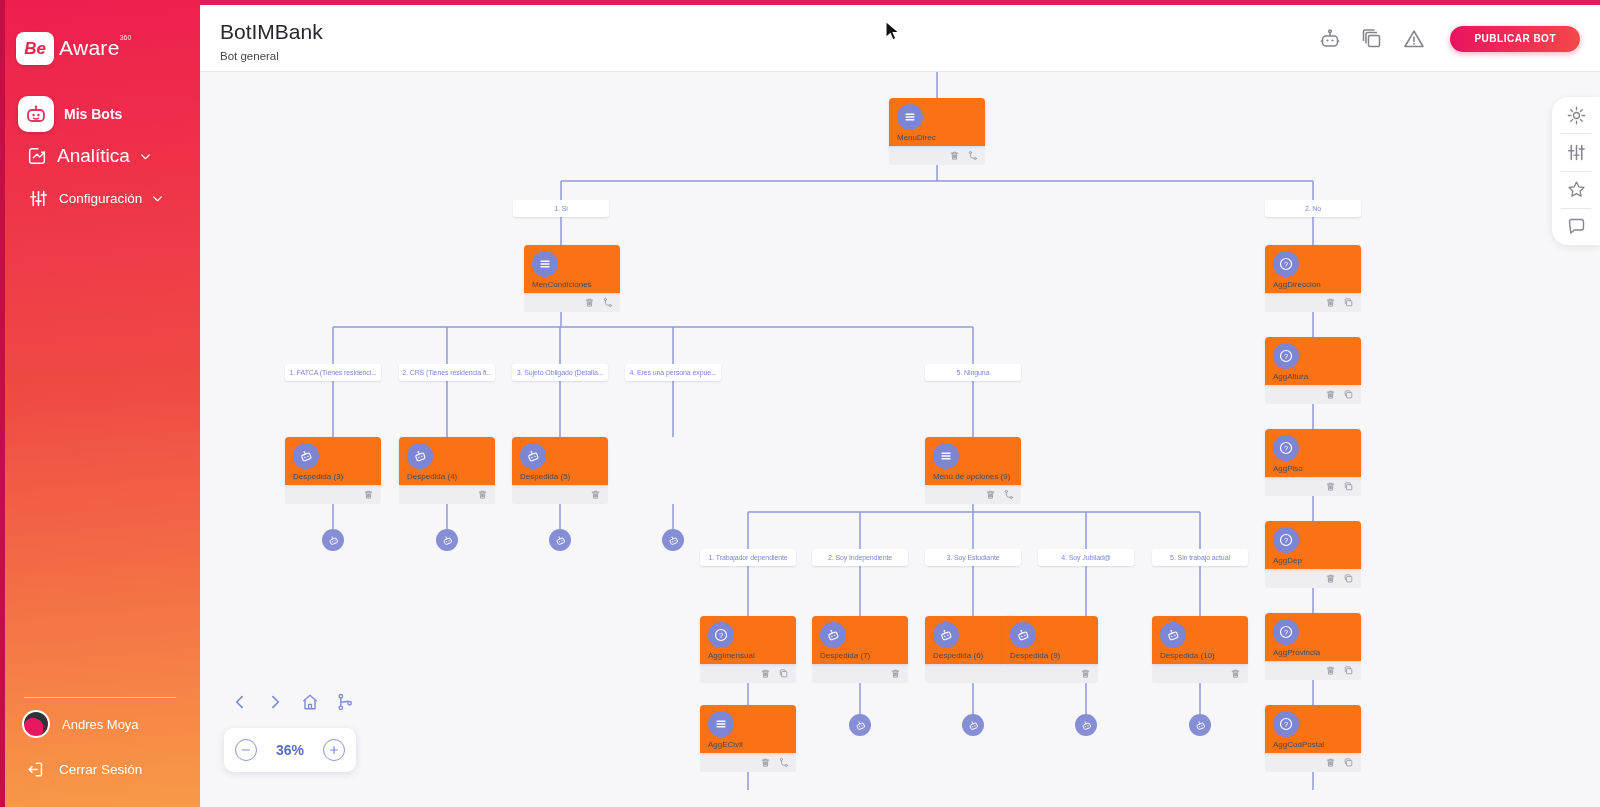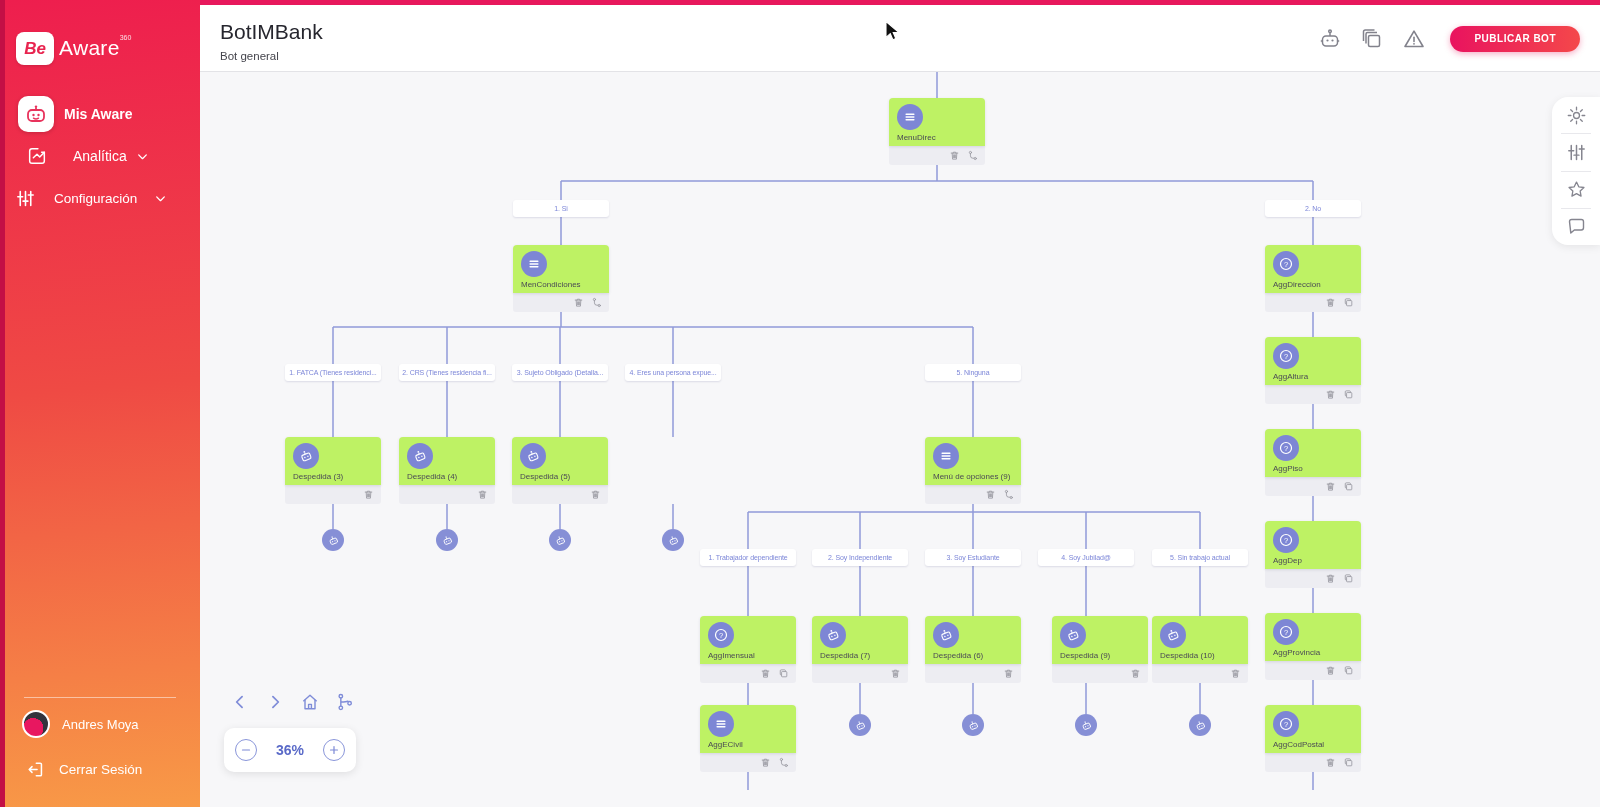--- a/index.html
+++ b/index.html
@@ -46,21 +46,21 @@
   
   .canvas { position:absolute; left:200px; top:72px; width:1400px; height:735px; overflow:hidden; background:#f7f7f9; }
   .edges { position:absolute; left:0; top:0; z-index:1; }
   .edges line { stroke:#909ad8; stroke-width:1.5; }
 
   .chip { position:absolute; z-index:2; width:96px; height:17px; background:#fff; border-radius:3px;
     box-shadow:0 1px 2px rgba(60,60,120,.14); font-size:7px; line-height:17px; color:#7c86d8;
     text-align:center; white-space:nowrap; overflow:hidden; letter-spacing:-.1px; cursor:pointer; }
 
   .node { position:absolute; z-index:2; width:96px; cursor:pointer; }
-  .node-card { width:96px; height:48px; background:#bef264; border-radius:4px 4px 0 0; box-shadow:0 1px 3px rgba(50,50,93,.12); position:relative; }
+  .node-card { width:96px; height:48px; background:#f97316; border-radius:4px 4px 0 0; box-shadow:0 1px 3px rgba(50,50,93,.12); position:relative; }
   .node-icon { position:absolute; left:8px; top:6px; width:26px; height:26px; border-radius:50%; background:#7d86d5;
     display:flex; align-items:center; justify-content:center; }
   .node-icon svg { width:16px; height:16px; }
   .node-label { position:absolute; left:8px; top:35px; font-size:8px; color:#4a4a55; white-space:nowrap; }
   .node-footer { width:96px; height:19px; background:#ededf2; border-radius:0 0 3px 3px; display:flex; align-items:center;
     justify-content:flex-end; gap:7px; padding-right:7px; }
   .f-icon { width:11px; height:11px; color:#96969f; display:flex; cursor:pointer; }
   .f-icon svg { width:11px; height:11px; }
 
   .terminal { position:absolute; z-index:2; width:22px; height:22px; border-radius:50%; background:#868fd6;
@@ -107,40 +107,40 @@
       <div class="nav-icon-tile">
         <svg width="24" height="24" viewBox="0 0 24 24" fill="none" stroke="#e8335c" stroke-width="1.8" stroke-linecap="round">
           <rect x="4" y="8" width="16" height="11" rx="4"></rect>
           <circle cx="9.5" cy="13" r="1.2" fill="#e8335c" stroke="none"></circle>
           <circle cx="14.5" cy="13" r="1.2" fill="#e8335c" stroke="none"></circle>
           <path d="M9.5 16.2c1.5 1 3.5 1 5 0" stroke-width="1.4"></path>
           <path d="M12 8V5.8"></path>
             <circle cx="12" cy="4.6" r="1.2" fill="#e8335c" stroke="none"></circle>
         </svg>
       </div>
-      <span class="nav-label bold" style="margin-left:10px;">Mis Aware</span>
+      <span class="nav-label bold" style="margin-left:10px;">Mis Bots</span>
     </div>
 
     <div class="nav-item" style="left:26px; top:145px;">
       <span style="display:flex;">
         <svg width="22" height="22" viewBox="0 0 24 24" fill="none" stroke="#fff" stroke-width="1.6" stroke-linecap="round" stroke-linejoin="round">
           <path d="M20 11v6.5A2.5 2.5 0 0 1 17.5 20h-11A2.5 2.5 0 0 1 4 17.5v-11A2.5 2.5 0 0 1 6.5 4H13"></path>
           <path d="M8 14l4-4 3 3 5-5"></path>
             <path d="M17 8h3v3"></path>
         </svg>
       </span>
-      <span class="nav-label" style="font-size:14px; margin-left:25px;">Analítica</span>
+      <span class="nav-label" style="font-size:19px; margin-left:9px;">Analítica</span>
       <span class="chev">
         <svg width="13" height="13" viewBox="0 0 24 24" fill="none" stroke="#fff" stroke-width="2.4" stroke-linecap="round" stroke-linejoin="round">
             <path d="M5 9l7 7 7-7"></path>
           </svg>
       </span>
     </div>
 
-    <div class="nav-item" style="left:15px; top:188px;gap:8px;">
+    <div class="nav-item" style="left:28px; top:188px;">
       <span style="display:flex;">
         <svg width="21" height="21" viewBox="0 0 24 24" fill="none" stroke="#fff" stroke-width="1.8" stroke-linecap="round">
           <path d="M6 4v16M12 4v16M18 4v16"></path>
             <path d="M3.2 10h5.6M9.2 15h5.6M15.2 8h5.6"></path>
         </svg>
       </span>
       <span class="nav-label" style="font-size:13.5px; margin-left:10px;">Configuración</span>
       <span class="chev">
         <svg width="13" height="13" viewBox="0 0 24 24" fill="none" stroke="#fff" stroke-width="2.4" stroke-linecap="round" stroke-linejoin="round">
             <path d="M5 9l7 7 7-7"></path>
@@ -277,21 +277,21 @@
           </span>
           <span class="f-icon">
             <svg viewBox="0 0 16 16" fill="none" stroke="currentColor" stroke-width="1.2" stroke-linecap="round">
               <circle cx="5" cy="3.6" r="1.6"></circle>
               <circle cx="12" cy="12.4" r="1.6"></circle>
               <path d="M5 5.2v3.3a3.4 3.4 0 0 0 3.4 3.4h1.9"></path>
             </svg>
           </span>
         </div>
       </div>
-      <div class="node" style="left: 313px; top: 173px; text-align: right;">
+      <div class="node" style="left: 324px; top: 173px; text-align: right;">
         <div class="node-card">
           <div class="node-icon">
             <svg viewBox="0 0 16 16" fill="none" stroke="#fff" stroke-width="1.6" stroke-linecap="round">
               <path d="M4.2 5.2h7.6M4.2 8h7.6M4.2 10.8h7.6"></path>
             </svg>
           </div>
           <div class="node-label">MenCondiciones</div>
         </div>
         <div class="node-footer">
           <span class="f-icon">
@@ -560,21 +560,21 @@
           <div class="node-label">Despedida (6)</div>
         </div>
         <div class="node-footer">
           <span class="f-icon">
             <svg viewBox="0 0 16 16" fill="none" stroke="currentColor" stroke-width="1.2" stroke-linecap="round">
               <path d="M3.2 4.5h9.6M6.3 4.5V3.2h3.4v1.3M4.6 4.5l.6 8.8h5.6l.6-8.8M6.4 7v4.2M8 7v4.2M9.6 7v4.2"></path>
             </svg>
           </span>
         </div>
       </div>
-      <div class="node" style="left: 852px; top: 544px;">
+      <div class="node" style="left: 802px; top: 544px;">
         <div class="node-card">
           <div class="node-icon">
             <svg viewBox="0 0 16 16" fill="none" stroke="#fff" stroke-width="1.1">
               <g transform="rotate(-22 8 8)">
                 <rect x="3.8" y="6" width="8.4" height="6" rx="1.6"></rect>
                 <circle cx="6.4" cy="9" r=".75" fill="#fff" stroke="none"></circle>
                 <circle cx="9.6" cy="9" r=".75" fill="#fff" stroke="none"></circle>
                 <path d="M8 6V4.4"></path>
                 <circle cx="8" cy="3.5" r=".85" fill="#fff" stroke="none"></circle>
               </g>

